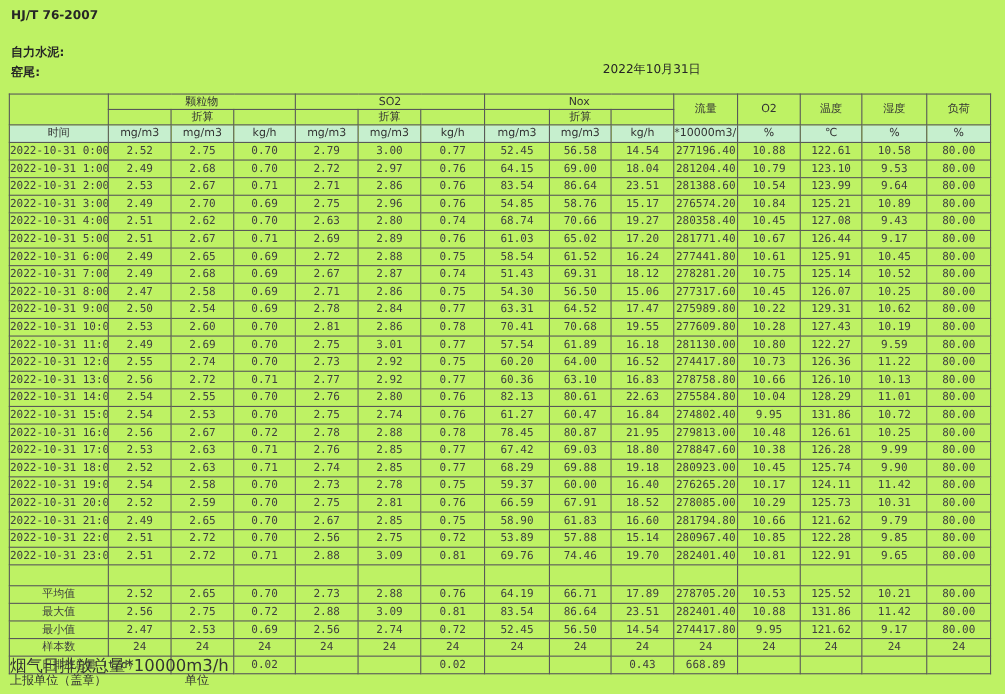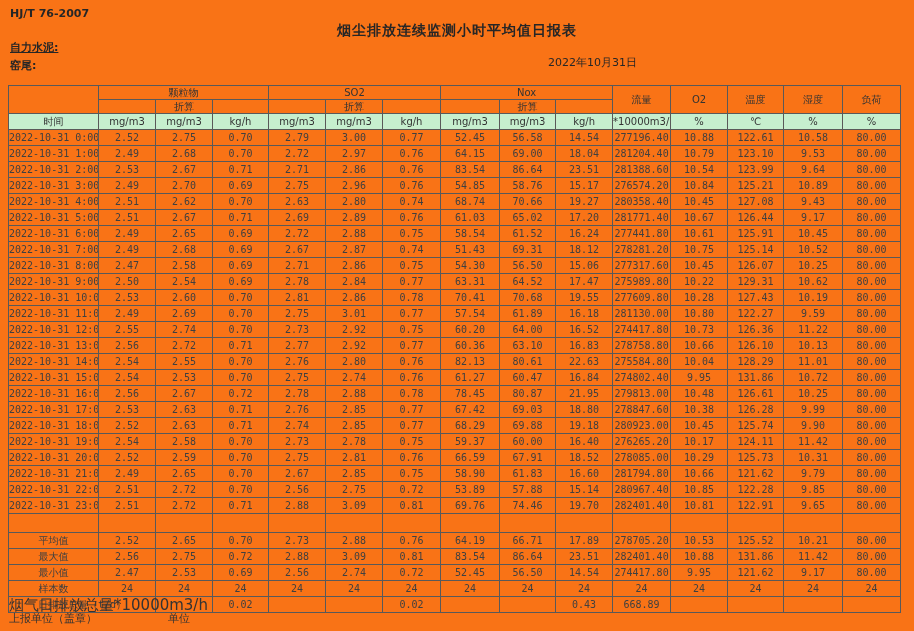--- a/index.html
+++ b/index.html
@@ -1,21 +1,21 @@
 <!DOCTYPE html>
 <html><head>
 <meta charset="utf-8">
 <style>
   html,body{margin:0;padding:0;background:#fff;}
-  .page{position:relative;width:914px;height:631px;background:#f97316;overflow:hidden;
+  .page{position:relative;width:914px;height:631px;background:#bef264;overflow:hidden;
         font-family:"DejaVu Sans",sans-serif;color:#262626;}
   .std{position:absolute;left:10px;top:7px;font-weight:bold;font-size:11px;}
   .title{position:absolute;left:0;width:100%;top:22px;text-align:center;font-weight:bold;
          font-size:14px;letter-spacing:1px;}
-  .site{position:absolute;left:10px;top:40px;font-weight:bold;font-size:11px;text-decoration:underline;}
+  .site{position:absolute;left:10px;top:40px;font-weight:bold;font-size:11px;}
   .kiln{position:absolute;left:10px;top:58px;font-weight:bold;font-size:11px;}
   .date{position:absolute;left:548px;top:55px;font-size:11px;}
   table.report{position:absolute;left:8px;top:85px;width:892px;border-collapse:collapse;
         table-layout:fixed;font-size:10px;color:#404040;}
   table.report td{border:1px solid #595959;text-align:center;padding:0;height:15px;line-height:13px;
         white-space:nowrap;overflow:hidden;font-family:"DejaVu Sans Mono","DejaVu Sans",monospace;}
   thead td{font-family:"DejaVu Sans",sans-serif !important;color:#333;}
   thead tr.h td{height:13px;}
   tr.green td{background:#c6efce;}
   tr.spacer-row td{height:18px;}
@@ -24,21 +24,20 @@
   tbody tr.summary-row td.tc{font-family:"DejaVu Sans",sans-serif;text-align:center;}
   .f1{position:absolute;left:9px;top:596px;font-size:15px;color:#333;}
   .f2{position:absolute;left:9px;top:611px;font-size:11px;color:#333;}
   .funit{position:absolute;left:168px;top:611px;font-size:11px;color:#333;text-align:right;}
 </style>
 </head>
 <body>
 
 <div class="page">
   <div class="std">HJ/T 76-2007</div>
-  <div class="title">烟尘排放连续监测小时平均值日报表</div>
   <div class="site">自力水泥:</div>
   <div class="kiln">窑尾:</div>
   <div class="date">2022年10月31日</div>
 
   <table class="report">
     <colgroup>
       <col style="width:90px">
         <col style="width:57px">
         <col style="width:57px">
         <col style="width:56px">

